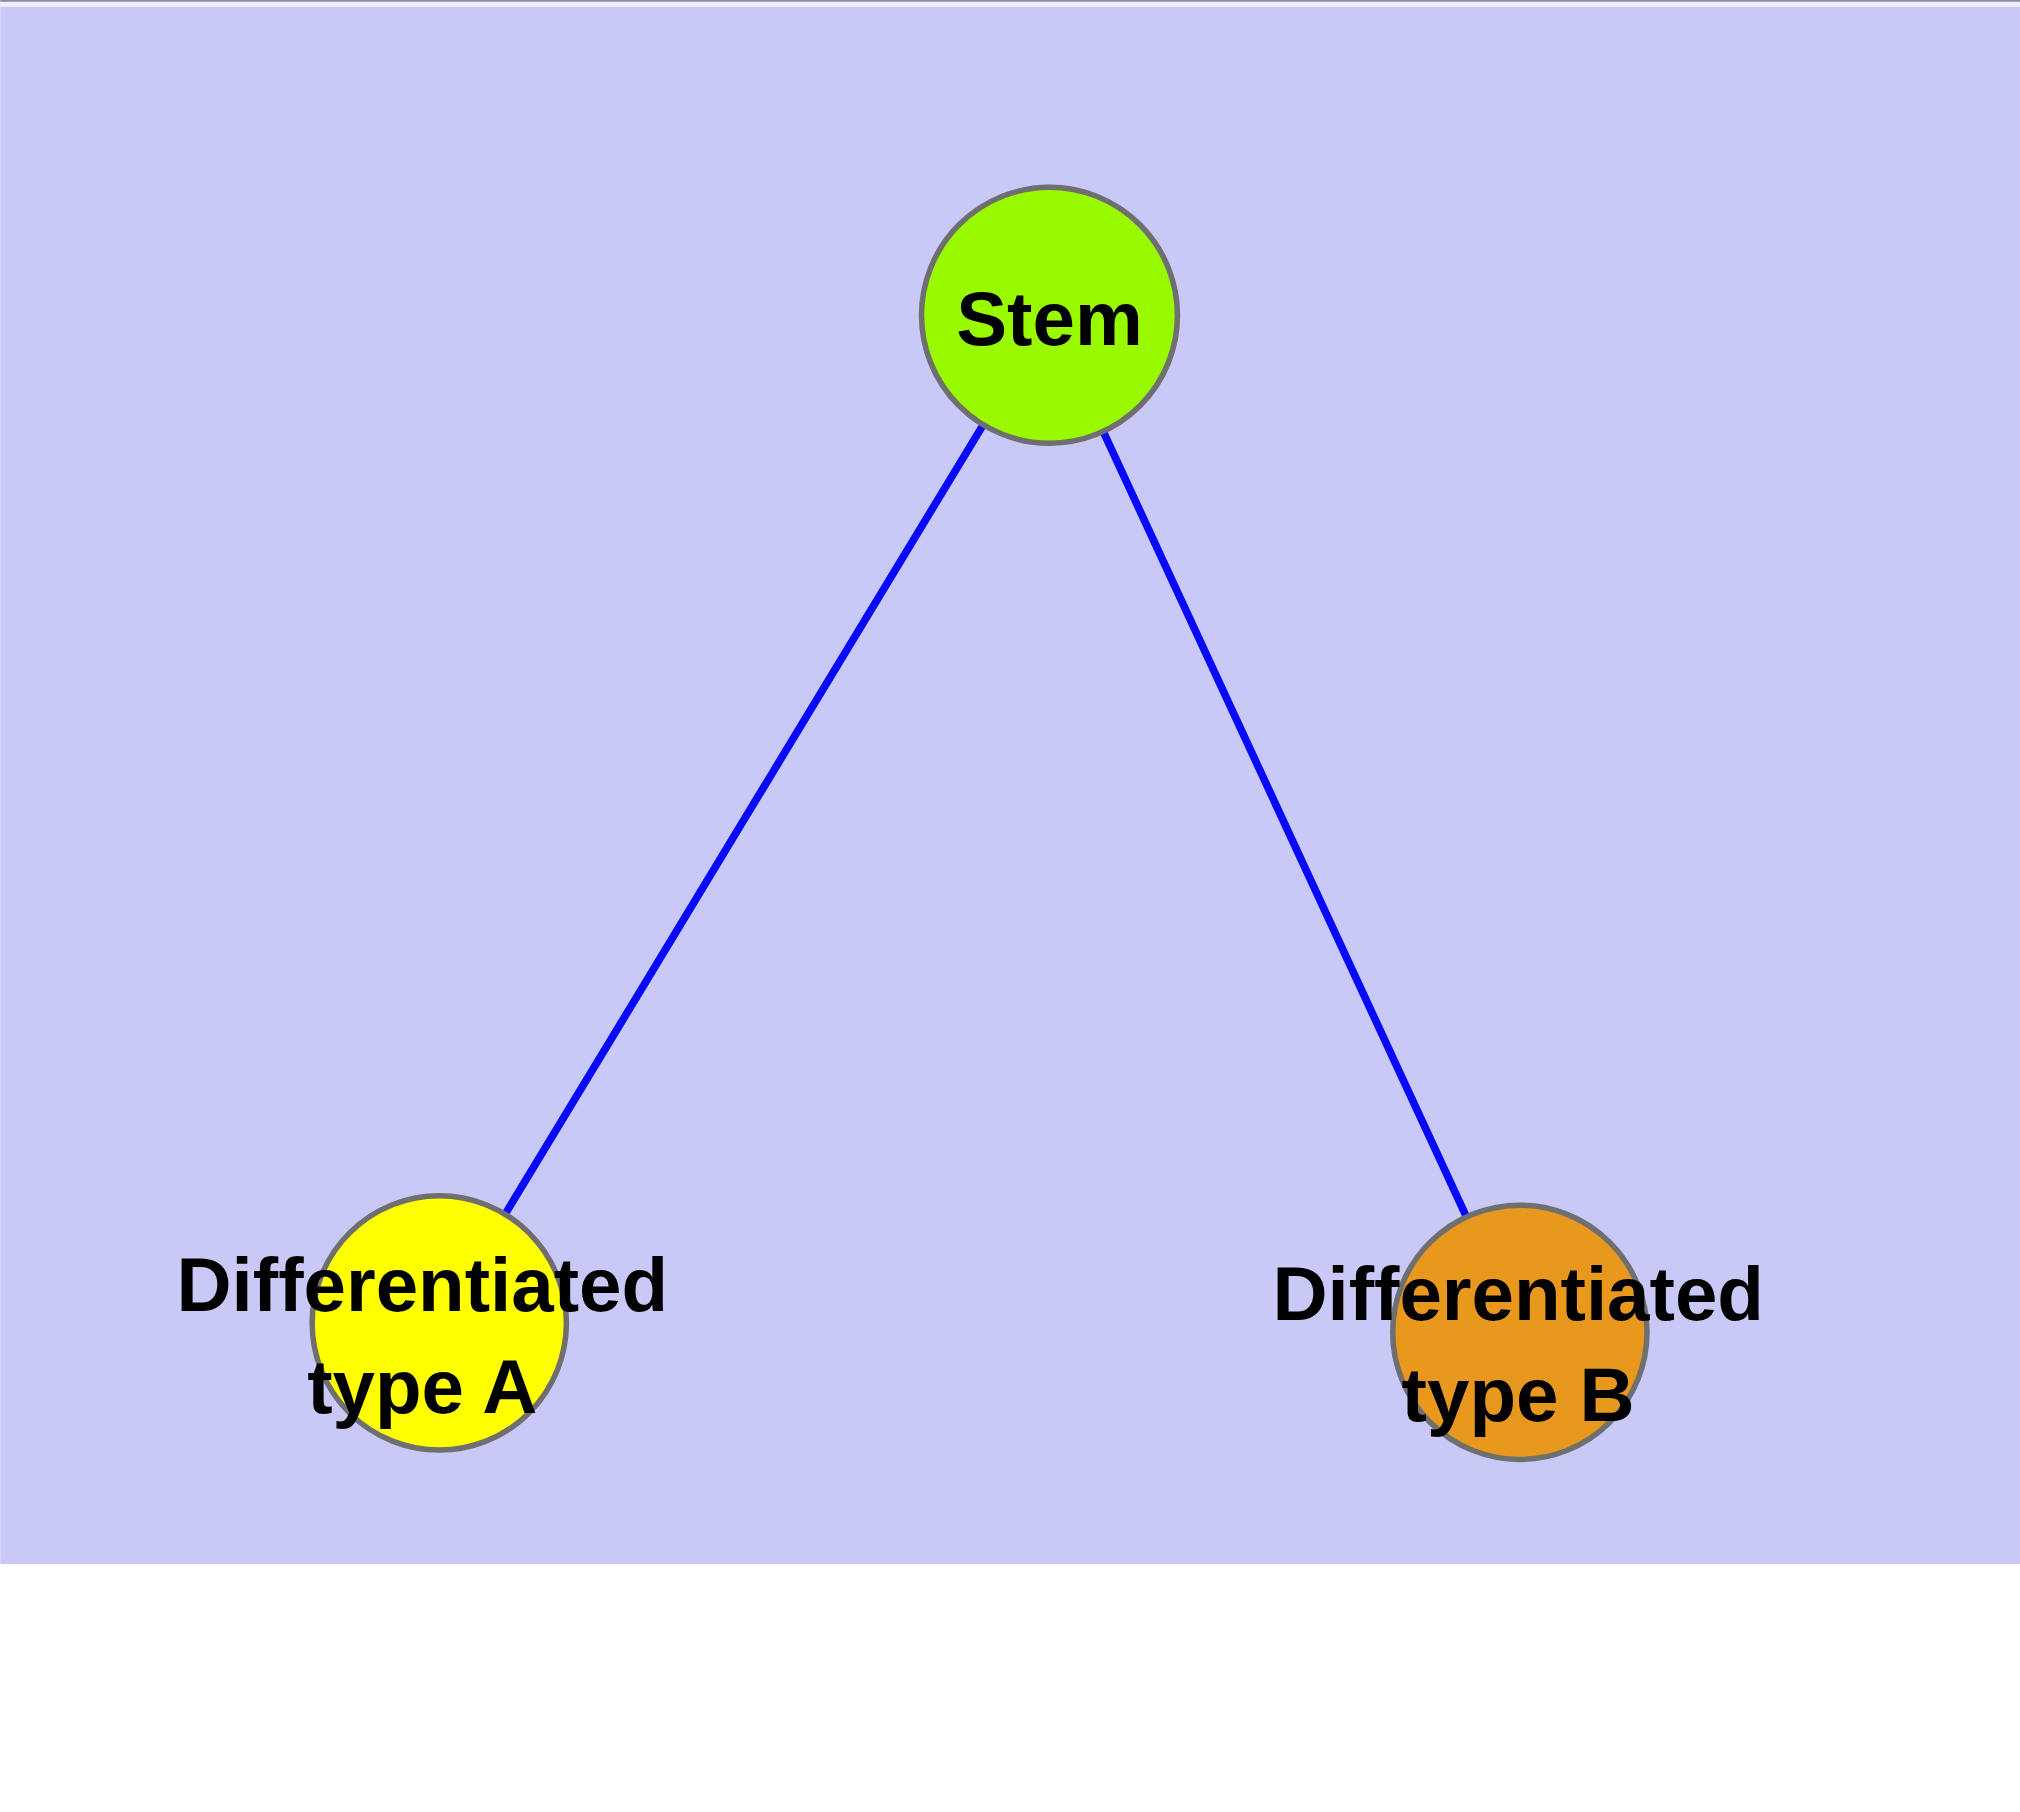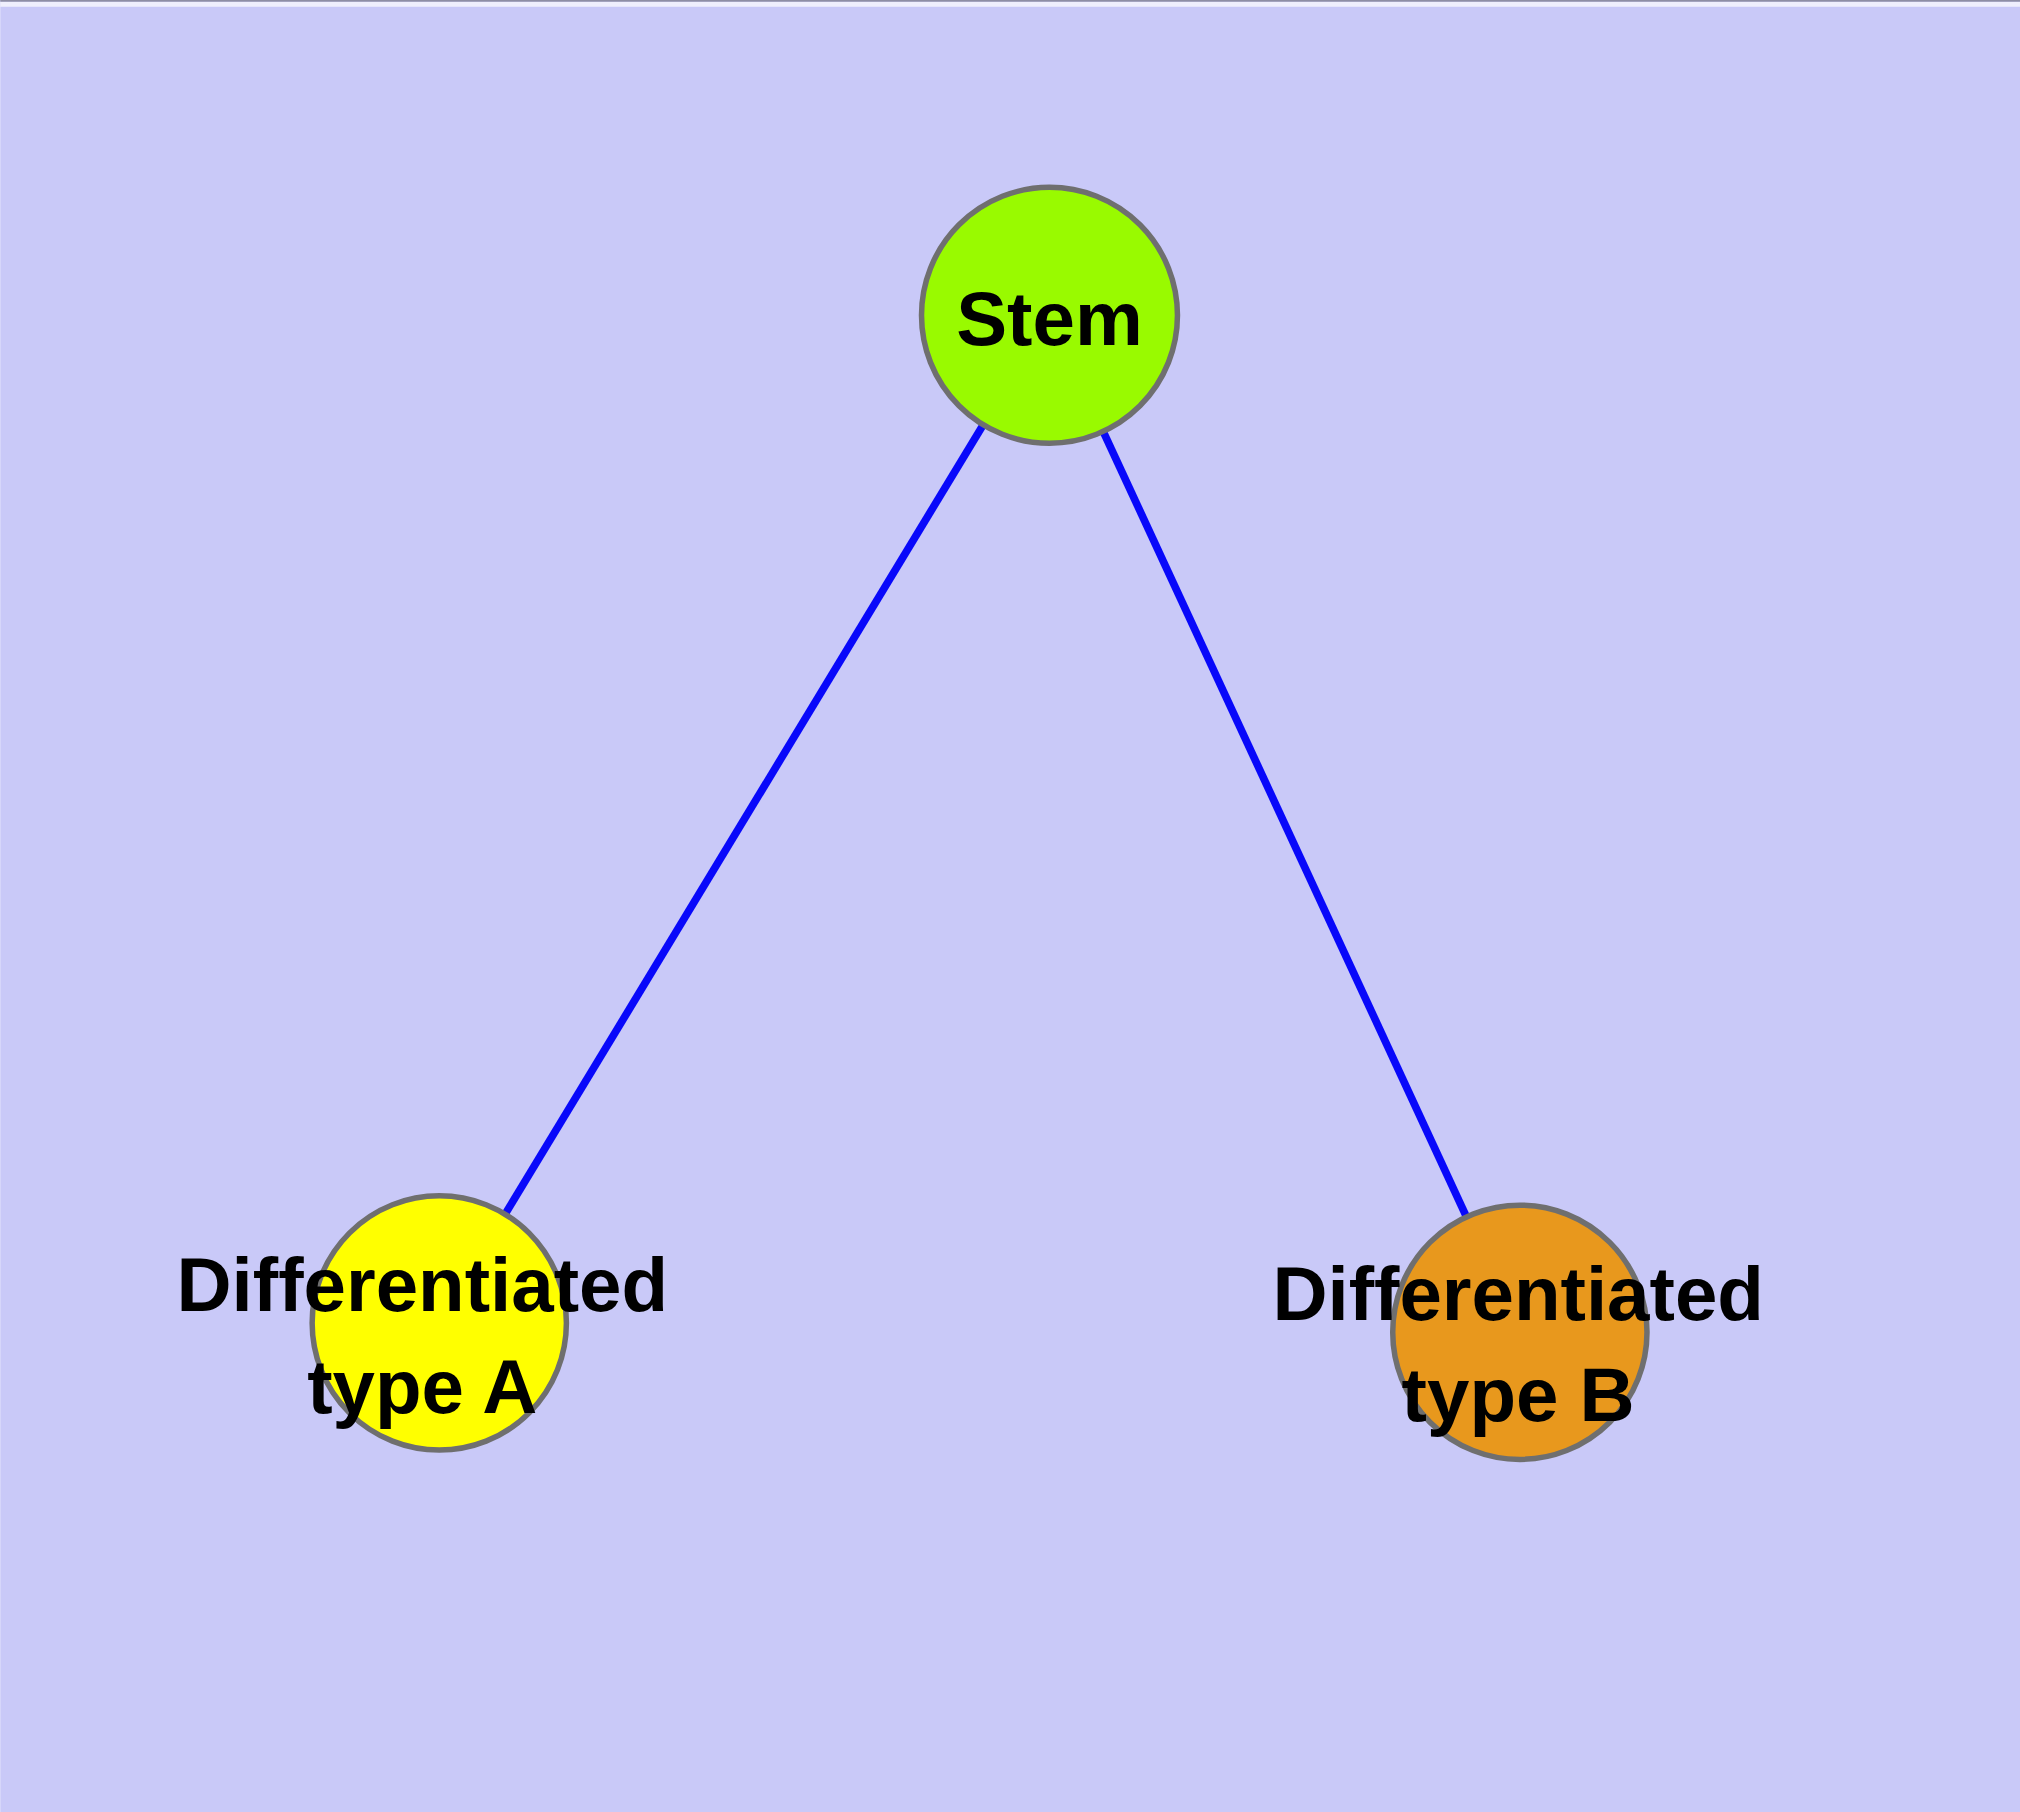--- a/index.html
+++ b/index.html
@@ -3,21 +3,21 @@
 <meta charset="utf-8">
 <style>
   html, body {
     margin: 0;
     padding: 0;
     background: #ffffff;
   }
   .stage {
     position: relative;
     width: 2021px;
-    height: 1812px;
+    height: 1564px;
     overflow: hidden;
   }
   svg.graph {
     display: block;
     width: 2021px;
     height: 1812px;
   }
   .node-label {
     font-family: "Liberation Sans", "DejaVu Sans", sans-serif;
     font-weight: bold;

